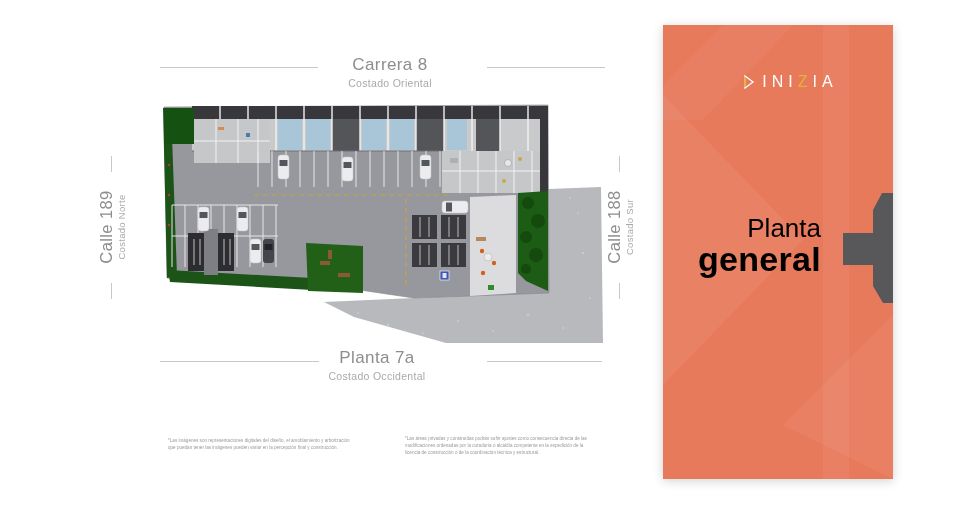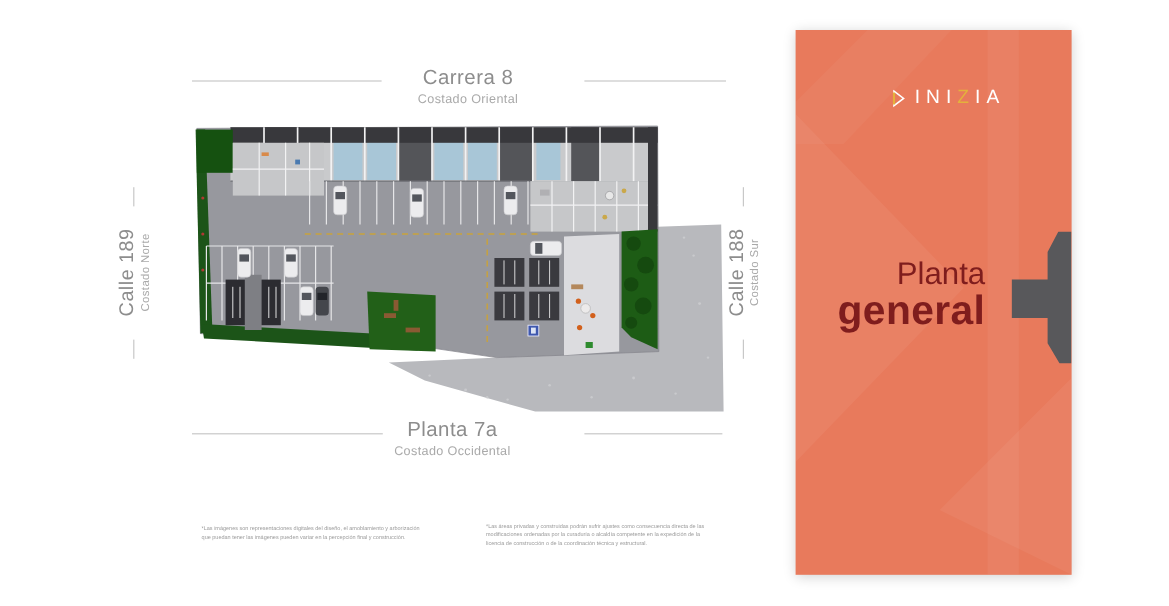--- a/index.html
+++ b/index.html
@@ -30,21 +30,21 @@
   }
   .panel-pattern{position:absolute;inset:0;width:100%;height:100%;}
   .brand-logo{
     position:absolute;left:0;top:42px;width:100%;height:30px;
     display:flex;align-items:center;justify-content:center;gap:6px;margin-left:12px;
   }
   .brand-wordmark{
     color:#ffffff;font-size:16px;letter-spacing:5px;font-weight:400;
   }
   .brand-wordmark .accent{color:#e4b13c;}
-  .panel-title{position:absolute;right:72px;top:190px;text-align:right;color:#7f1d1d;}
+  .panel-title{position:absolute;right:72px;top:190px;text-align:right;color:#000000;}
   .panel-title .t1{display:block;font-size:26px;font-weight:400;line-height:1.05;}
   .panel-title .t2{display:block;font-size:34px;font-weight:700;line-height:1.02;letter-spacing:.3px;}
   .tab-marker{position:absolute;right:0;top:168px;width:50px;height:110px;}
 </style>
 </head>
 <body>
 
 <div class="canvas">
 
   <div class="street-label" style="left:300px;top:56px;width:180px;">

